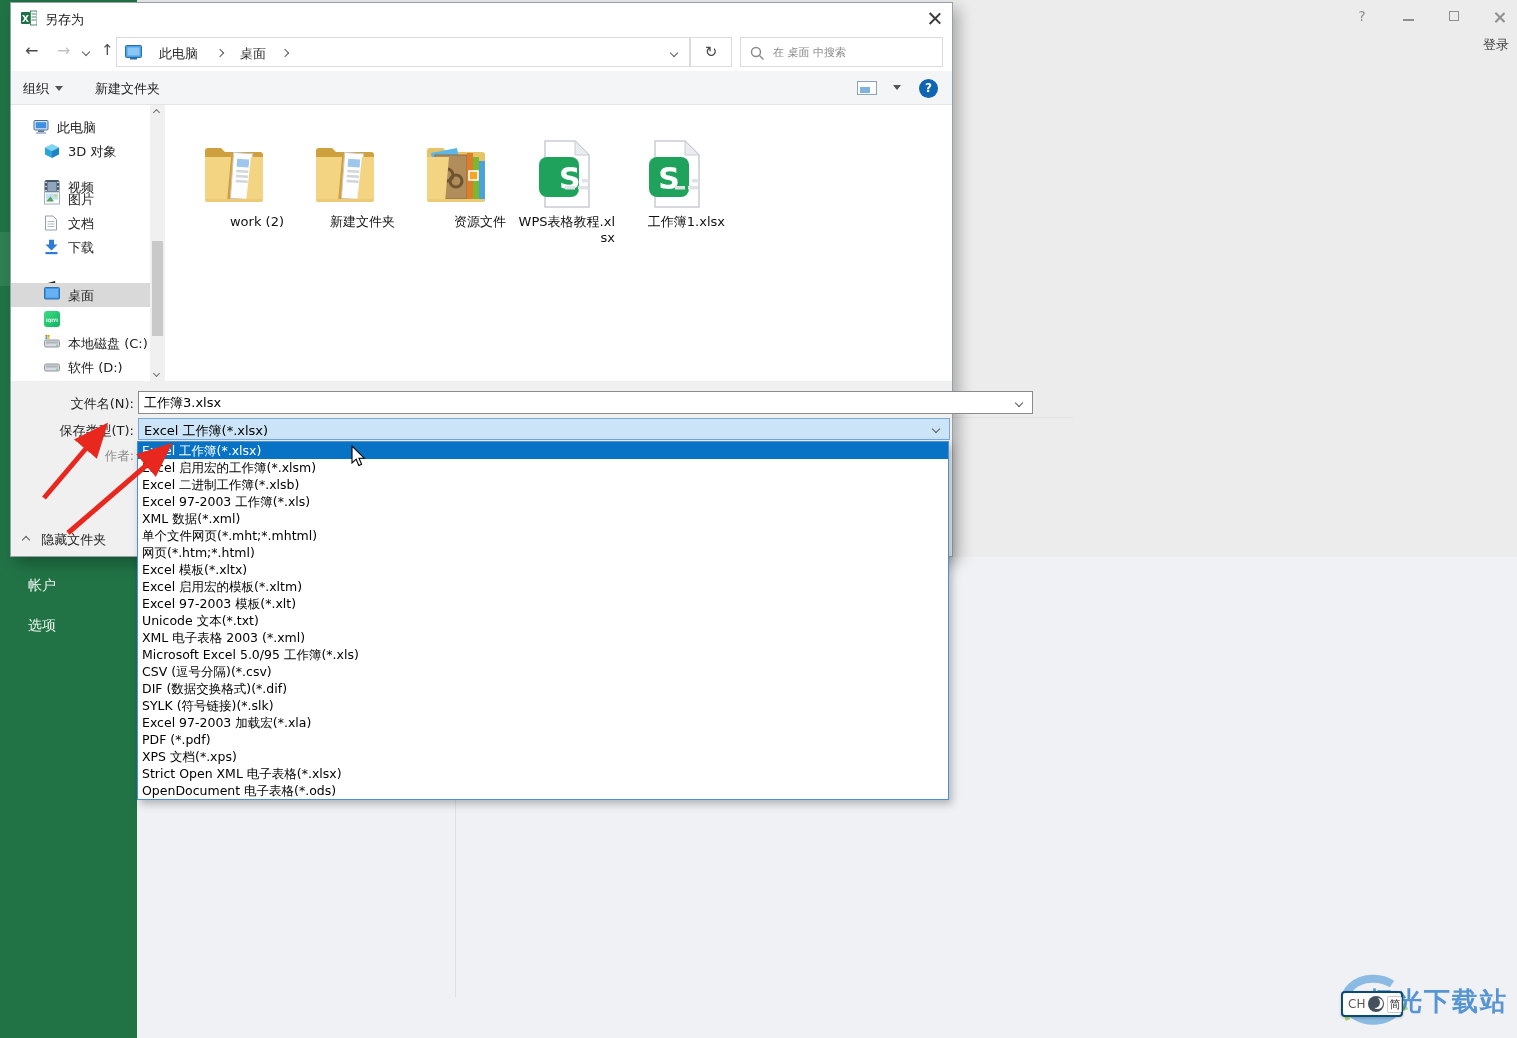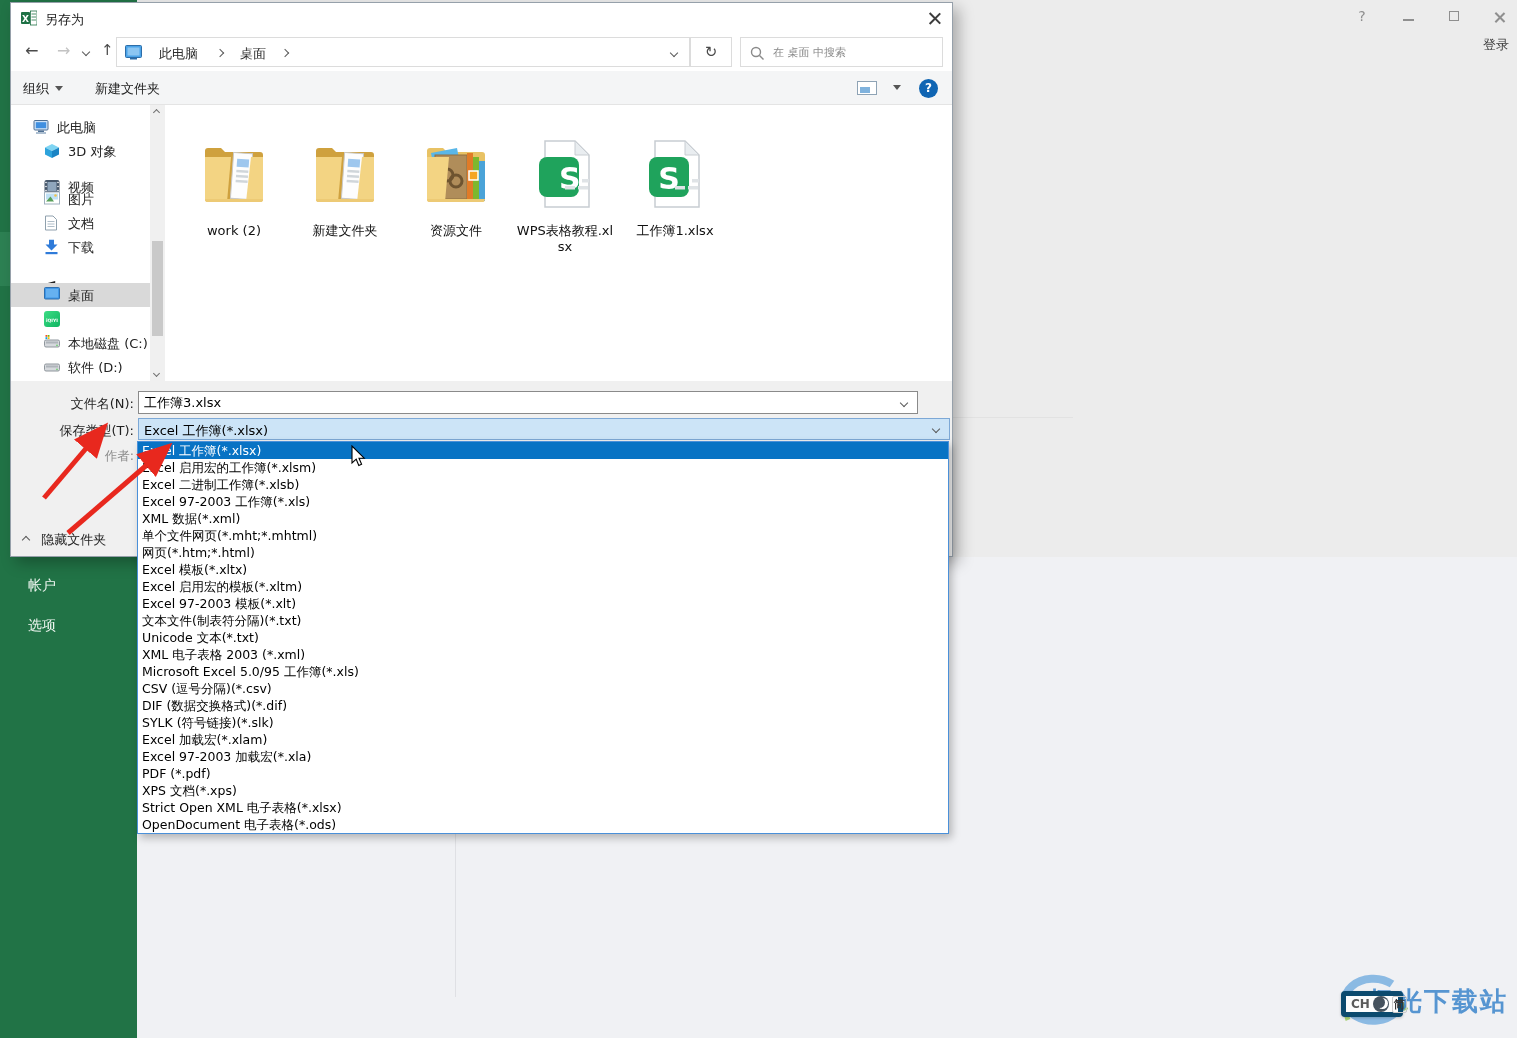--- a/index.html
+++ b/index.html
@@ -75,28 +75,28 @@
   .tree-item.child .tlabel { left:57px; }
   .sbar { position:absolute; left:139px; top:0; width:15px; height:276px; background:#f0f0f0; }
   .sbar .arr { position:absolute; left:4px; }
   .sbar .a-up { top:5px; } .sbar .a-dn { bottom:5px; }
   .sbar .chev { border-color:#707070; width:5px; height:5px; border-width:1.5px; }
   .sbar .thumb { position:absolute; left:2px; top:136px; width:11px; height:95px; background:#c9c9c9; }
 
   
   .fitem { position:absolute; top:16px; width:100px; text-align:center; }
   .fitem .icn { height:88px; display:flex; align-items:flex-end; justify-content:center; }
-  .fitem .flabel { margin-top:14px; font-size:13px; color:#111; line-height:16px; word-break:break-all; }
+  .fitem .flabel { margin-top:5px; font-size:13px; color:#111; line-height:16px; word-break:break-all;text-align:right; }
   .f0 { left:173px; } .f1 { left:284px; } .f2 { left:395px; } .f3 { left:504px; } .f4 { left:614px; }
 
   
   .fld-label { position:absolute; left:0; width:123px; text-align:right; font-size:13px; color:#1f1f1f; }
   .lbl-name { top:392px; } .lbl-type { top:419px; }
   .lbl-author { top:445px; color:#8c8c8c; font-size:12.5px; }
-  .name-box { position:absolute; left:127px; top:388px; width:780px; height:23px; background:#fff; border:1px solid #8a8a8a; }
+  .name-box { position:absolute; left:127px; top:388px; width:895px; height:23px; background:#fff; border:1px solid #8a8a8a; }
   .name-box input { position:absolute; left:5px; top:2px; width:770px; height:17px; border:none; outline:none; font-size:13px; color:#000; background:transparent; font-family:inherit; }
   .name-box .cv { position:absolute; right:10px; top:8px; }
   .type-box { position:absolute; left:127px; top:415px; width:812px; height:22px; background:#cce4f7; border:1px solid #7da8d6; }
   .type-box .val { position:absolute; left:5px; top:3px; font-size:13px; color:#000; }
   .type-box .cv { position:absolute; right:10px; top:7px; }
   .hide-folders { position:absolute; left:12px; top:528px; font-size:13px; color:#222; }
   .hide-folders .chev { margin-right:8px; vertical-align:1px; }
 
   
   .ddl { position:absolute; left:137px; top:441px; width:812px; background:#fff; border:1px solid #4a90d9;
@@ -105,22 +105,22 @@
   .dd-item.selected { background:#0873c4; color:#fff; }
 
   
   .annot { position:absolute; left:0; top:0; z-index:40; pointer-events:none; }
   .cursor { position:absolute; left:351px; top:445px; z-index:45; pointer-events:none; }
 
   
   .wm-logo { position:absolute; left:1322px; top:970px; z-index:25; }
   .wm-name { position:absolute; right:9px; top:984px; font-size:26px; font-weight:bold; color:#3c86cc; letter-spacing:2px; z-index:26; opacity:.85; }
   .wm-url { position:absolute; right:9px; top:1013px; font-size:17px; font-weight:bold; color:#3c86cc; z-index:26; opacity:.9;margin-top:32px; }
-  .ime { position:absolute; left:1341px; top:991px; width:62px; height:26px; background:#fdfdfd; border:5px solid #0c4a6e;
-         border-radius:4px; box-shadow:0 1px 3px rgba(0,0,0,.2); z-index:30; display:flex; align-items:center; padding:0 5px; gap:3px;font-weight:bold; }
+  .ime { position:absolute; left:1341px; top:991px; width:62px; height:26px; background:#fdfdfd; border:2px solid #0c4a6e;
+         border-radius:4px; box-shadow:0 1px 3px rgba(0,0,0,.2); z-index:30; display:flex; align-items:center; padding:0 5px; gap:3px; }
   .ime-lang { font-size:12px; color:#5a5a5a; }
   .moon { position:relative; width:16px; height:16px; border-radius:50%; background:#45525e; overflow:hidden; flex:none; }
   .moon::before { content:""; position:absolute; left:4px; top:2px; width:11px; height:11px; border-radius:50%; background:#fff; }
   .moon::after { content:""; position:absolute; left:1px; top:1px; width:11px; height:11px; border-radius:50%; background:#45525e; }
   .ime-mode { font-size:11px; color:#333; border:1px solid #c9c9c9; border-radius:2px; padding:0 1px; }
 </style>
 </head>
 <body>
 
 <div class="bs-sidebar">
@@ -430,28 +430,26 @@
   <div class="dd-item selected">Excel 工作簿(*.xlsx)</div>
   <div class="dd-item">Excel 启用宏的工作簿(*.xlsm)</div>
   <div class="dd-item">Excel 二进制工作簿(*.xlsb)</div>
   <div class="dd-item">Excel 97-2003 工作簿(*.xls)</div>
   <div class="dd-item">XML 数据(*.xml)</div>
   <div class="dd-item">单个文件网页(*.mht;*.mhtml)</div>
   <div class="dd-item">网页(*.htm;*.html)</div>
   <div class="dd-item">Excel 模板(*.xltx)</div>
   <div class="dd-item">Excel 启用宏的模板(*.xltm)</div>
   <div class="dd-item">Excel 97-2003 模板(*.xlt)</div>
-  <div class="dd-item">文本文件(制表符分隔)(*.txt)</div>
   <div class="dd-item">Unicode 文本(*.txt)</div>
   <div class="dd-item">XML 电子表格 2003 (*.xml)</div>
   <div class="dd-item">Microsoft Excel 5.0/95 工作簿(*.xls)</div>
   <div class="dd-item">CSV (逗号分隔)(*.csv)</div>
   <div class="dd-item">DIF (数据交换格式)(*.dif)</div>
   <div class="dd-item">SYLK (符号链接)(*.slk)</div>
-  <div class="dd-item">Excel 加载宏(*.xlam)</div>
   <div class="dd-item">Excel 97-2003 加载宏(*.xla)</div>
   <div class="dd-item">PDF (*.pdf)</div>
   <div class="dd-item">XPS 文档(*.xps)</div>
   <div class="dd-item">Strict Open XML 电子表格(*.xlsx)</div>
   <div class="dd-item">OpenDocument 电子表格(*.ods)</div>
 </div>
 
 <svg class="annot" width="1517" height="1038">
   <defs>
     <marker id="ah" markerWidth="7" markerHeight="7" refX="4.5" refY="3" orient="auto">

